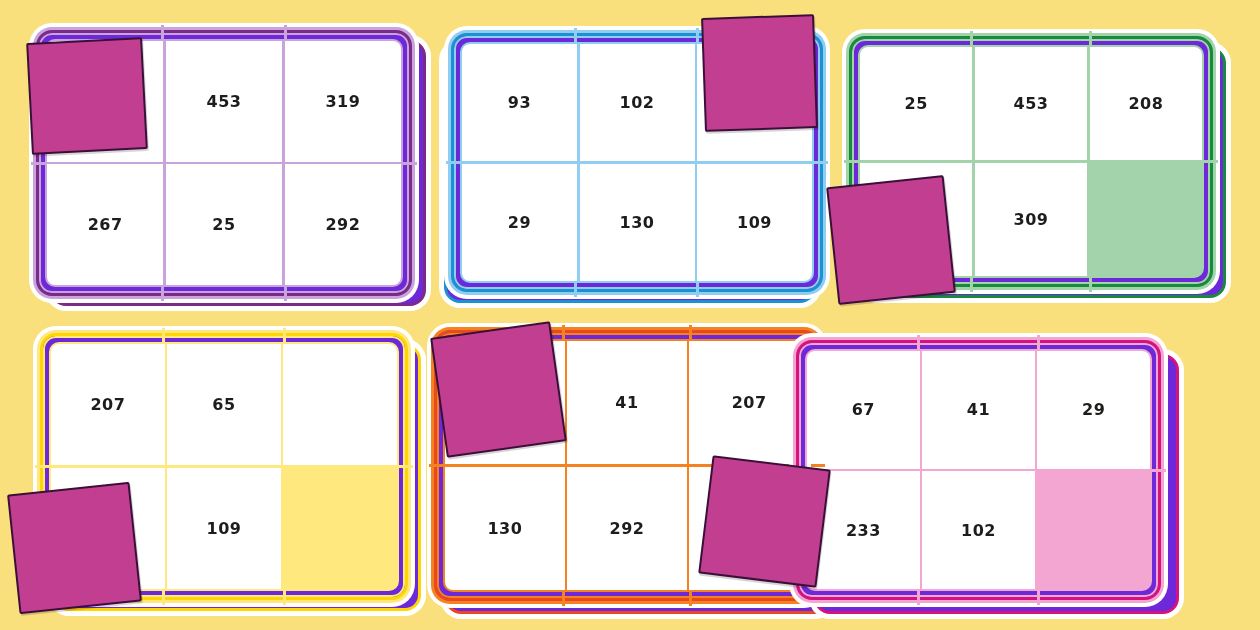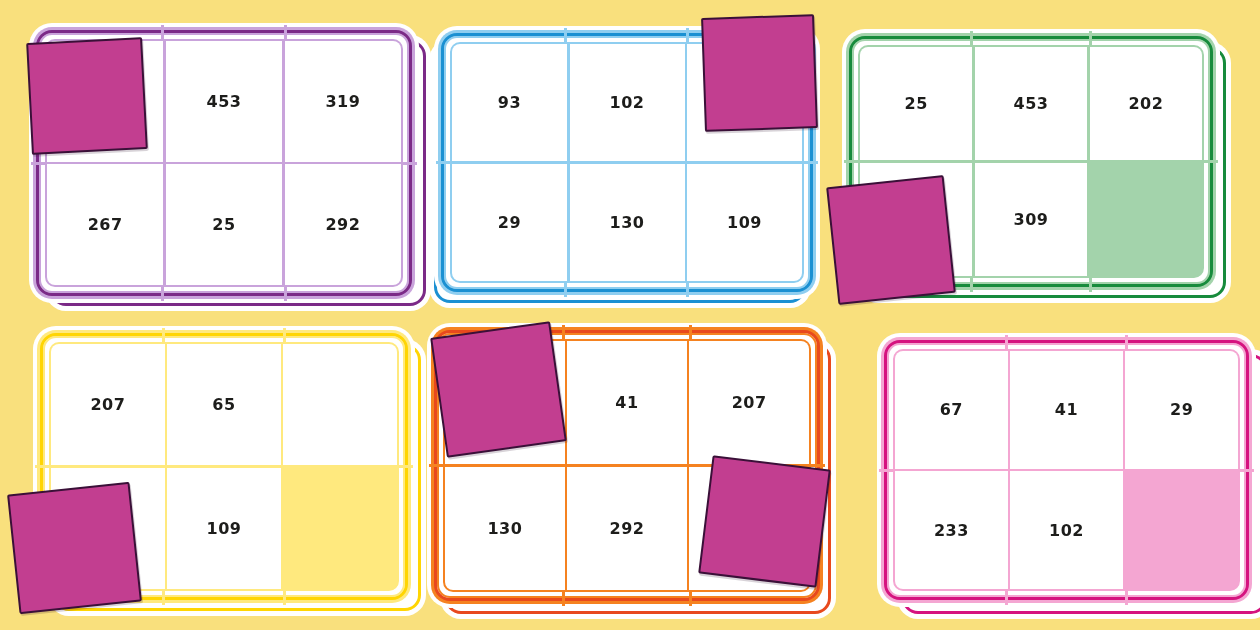--- a/index.html
+++ b/index.html
@@ -6,21 +6,21 @@
   html,body { width:1260px; height:630px; }
   body {
     position:relative;
     overflow:hidden;
     background: var(--bg, #F9E07D);
     font-family: "DejaVu Sans", sans-serif;
   }
   .card { position:absolute; }
   .back, .front {
     position:absolute; inset:0;
-    background:#ffffff;
+    background:#6d28d9;
     border:3px solid var(--dark);
     border-radius:16px;
   }
   .back  { box-shadow:0 0 0 5px #fff; }
   .front {
     box-shadow:0 0 0 3px var(--light), 0 0 0 7px #fff,
                inset 0 0 0 2px var(--light);
     padding:6px;
   }
   .grid {
@@ -88,21 +88,21 @@
       <div class="cell">
           <span>25</span>
         </div>
       <div class="cell">
           <span>292</span>
         </div>
     </div>
   </div>
 </div>
 
-<div class="card" style="left: 441px; top: 33px; width: 372px; height: 259px; --dark: #1B90D2; --light: #8FCEF0;">
+<div class="card" style="left: 451px; top: 33px; width: 372px; height: 259px; --dark: #1B90D2; --light: #8FCEF0;">
   <div class="back" style="transform:translate(-7px,11px);"></div>
   <div class="front">
     <i class="tk v tt c1"></i>
     <i class="tk v tt c2"></i>
     <i class="tk v tb c1"></i>
     <i class="tk v tb c2"></i>
     <i class="tk h tl rm"></i>
     <i class="tk h tr rm"></i>
     <div class="grid">
       <div class="cell">
@@ -137,21 +137,21 @@
     <i class="tk h tl rm"></i>
     <i class="tk h tr rm"></i>
     <div class="grid">
       <div class="cell">
           <span>25</span>
         </div>
       <div class="cell">
           <span>453</span>
         </div>
       <div class="cell">
-          <span>202</span>
+          <span>208</span>
         </div>
       <div class="cell">
           <span></span>
         </div>
       <div class="cell">
           <span>309</span>
         </div>
     </div>
   </div>
 </div>
@@ -210,21 +210,21 @@
       <div class="cell">
           <span>292</span>
         </div>
       <div class="cell">
           <span></span>
         </div>
     </div>
   </div>
 </div>
 
-<div class="card" style="left: 884px; top: 340px; width: 365px; height: 260px; --dark: #D5137F; --light: #F4A6D2;">
+<div class="card" style="left: 796px; top: 340px; width: 365px; height: 260px; --dark: #D5137F; --light: #F4A6D2;">
   <div class="back" style="transform:translate(18px,14px);"></div>
   <div class="front">
     <i class="tk v tt c1"></i>
     <i class="tk v tt c2"></i>
     <i class="tk v tb c1"></i>
     <i class="tk v tb c2"></i>
     <i class="tk h tl rm"></i>
     <i class="tk h tr rm"></i>
     <div class="grid">
       <div class="cell">

